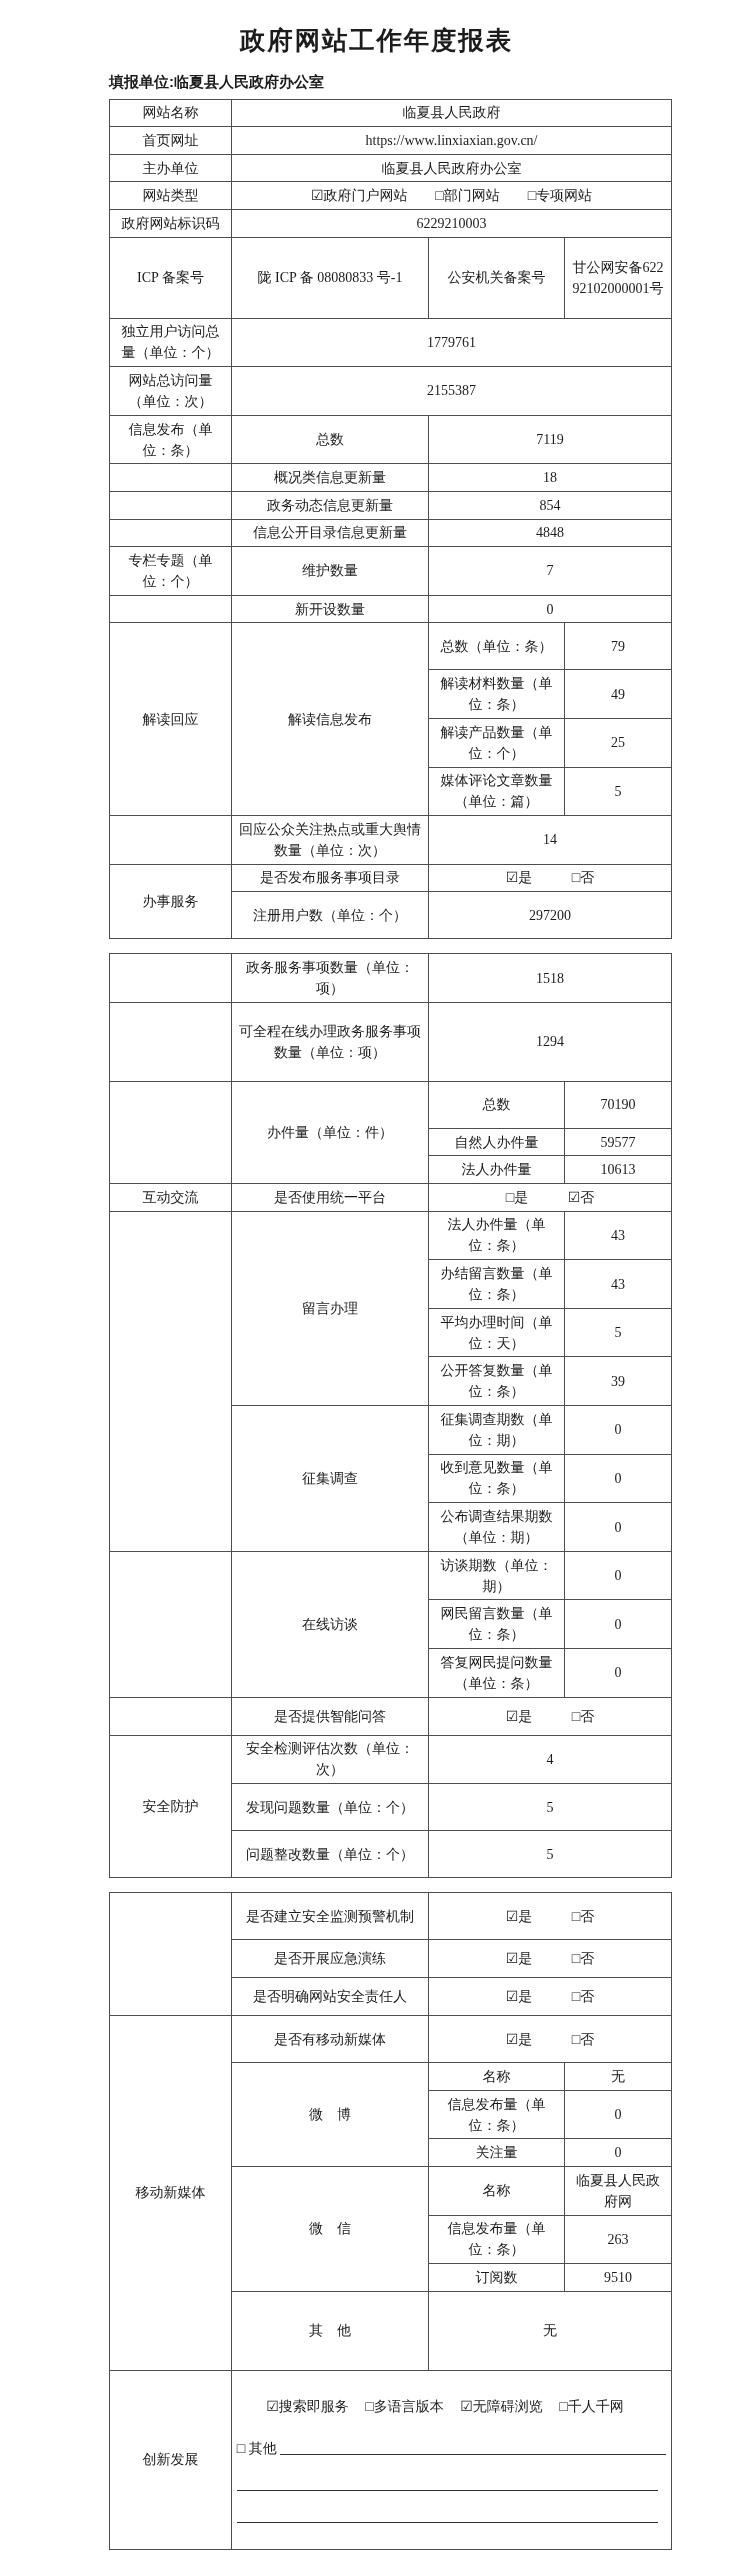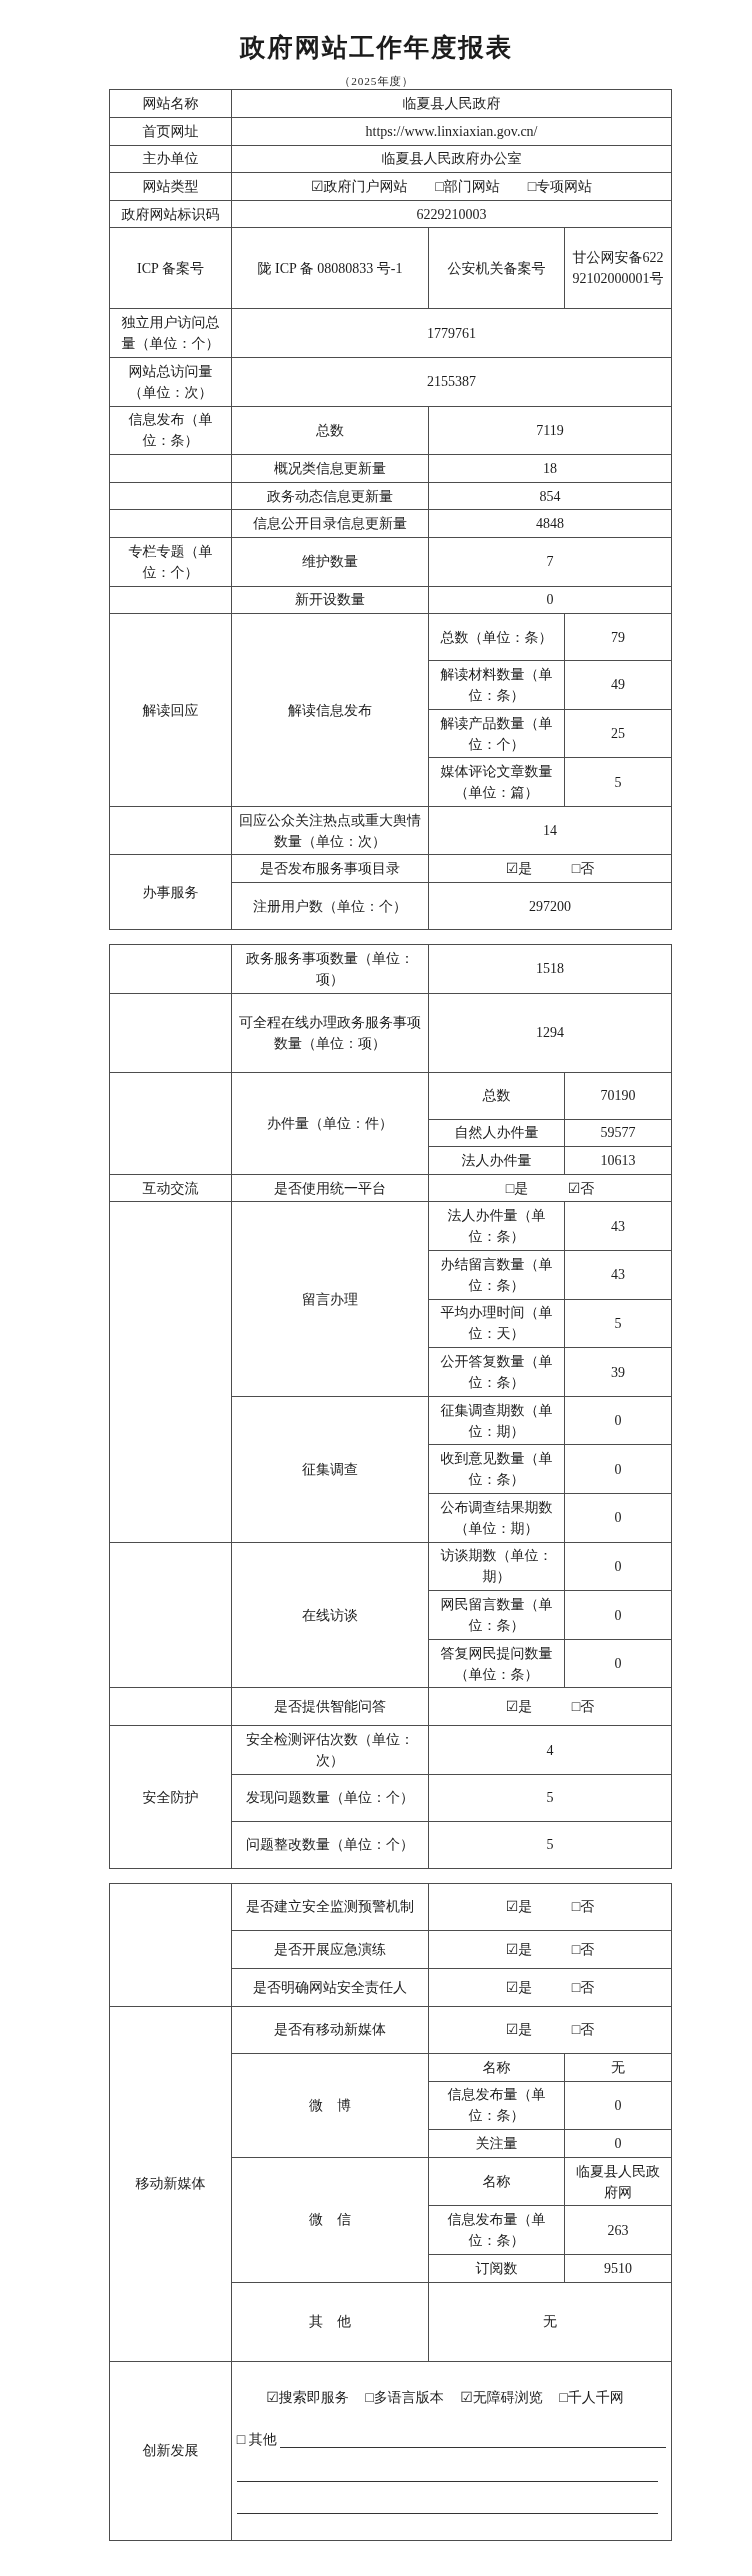--- a/index.html
+++ b/index.html
@@ -9,21 +9,21 @@
     color: #1c1c1c;
     font-family: "Liberation Serif", "DejaVu Serif", serif;
   }
   .page { width: 753px; padding: 15px 0 28px 0; }
   .title {
     text-align: center;
     font-family: "Liberation Sans", "DejaVu Sans", sans-serif;
     font-weight: bold;
     font-size: 25.4px;
     letter-spacing: 1.9px;
-    margin-top: 16px;
+    margin-top: 9px;
   }
   .subtitle {
     text-align: center;
     font-size: 11.3px;
     color: #2a2a2a;
     margin-top: 9.4px;
     letter-spacing: 0.9px;
   }
   .content { width: 563px; margin: 0 auto 0 109px; }
   .report-unit {
@@ -55,33 +55,33 @@
   tr.h1 { height: 26px; }
   tr.h15 { height: 38px; }
   tr.h2 { height: 47px; }
   tr.h3 { height: 79px; margin-top: 7px; }
   tr.h4 { height: 81px; }
   tr.h5 { height: 179px; }
   td.yn span { display: inline-block; margin: 0 18px; }
   td.opts3 span { display: inline-block; margin: 0 12.2px; }
   td.innov { text-align: left; padding: 11.3px 9.4px 11.3px 13px; vertical-align: top; }
   .innov-opts span { display: inline-block; margin-right: 13px; }
-  .other-row { display: flex; align-items: center; margin-top: 21px; }
+  .other-row { display: flex; align-items: flex-start; margin-top: 21px; }
   .other-row .other-cb { flex: 0 0 auto; }
   .uline { flex: 1 1 auto; border-bottom: 0.9px solid #333; height: 17px; margin-left: 3.8px; }
   .uline-full { border-bottom: 0.9px solid #333; height: 32px; width: 98%; }
 </style>
 </head>
 <body>
 
 <div class="page">
   <div class="title">政府网站工作年度报表</div>
-  <div class="subtitle">（2025年度）</div>
 
   <div class="content">
+    <div class="report-unit">填报单位:临夏县人民政府办公室</div>
 
     <table class="form">
       <colgroup>
           <col class="c1">
           <col class="c2">
           <col class="c3">
           <col class="c4">
         </colgroup>
       <tbody>
         <tr class="h1">

